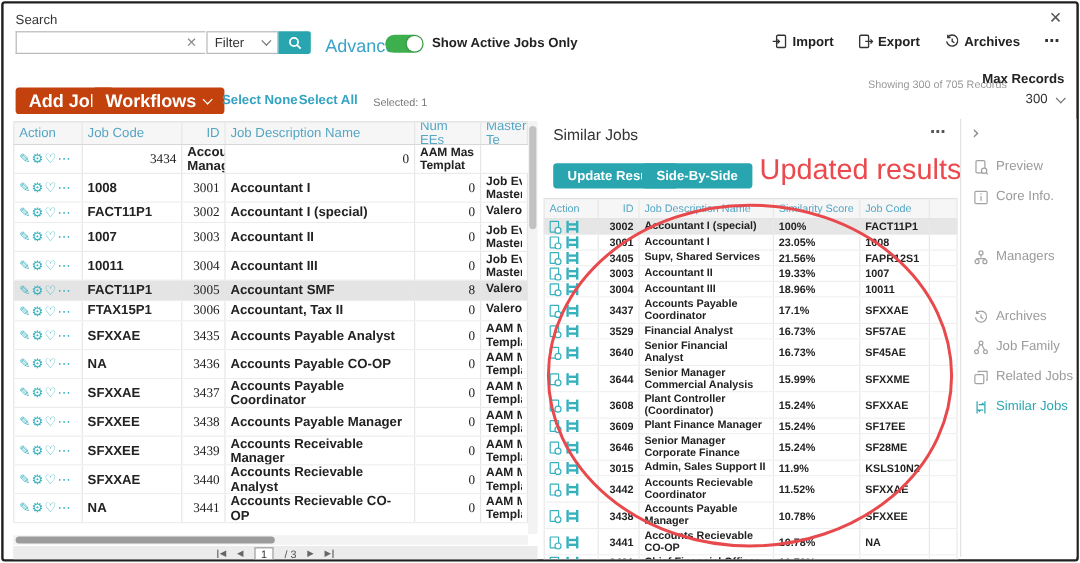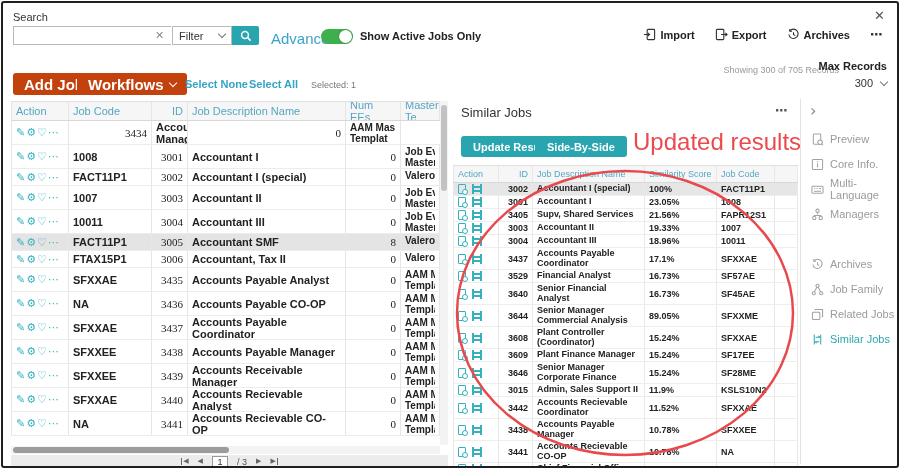--- a/index.html
+++ b/index.html
@@ -521,21 +521,21 @@
             <div class="scell">SF45AE</div>
             <div class="scell"></div>
           </div>
           <div class="srow">
             <div class="scell">
               <span class="ic-doc"></span>
               <span class="ic-cmp"></span>
             </div>
             <div class="scell num">3644</div>
             <div class="scell wrapname">Senior Manager Commercial Analysis</div>
-            <div class="scell">89.05%</div>
+            <div class="scell">15.99%</div>
             <div class="scell">SFXXME</div>
             <div class="scell"></div>
           </div>
           <div class="srow">
             <div class="scell">
               <span class="ic-doc"></span>
               <span class="ic-cmp"></span>
             </div>
             <div class="scell num">3608</div>
             <div class="scell wrapname">Plant Controller (Coordinator)</div>
@@ -641,30 +641,20 @@
       <span>Core Info.</span>
     </div>
     <div class="sb-item" style="top:28px">
       <svg width="13" height="13" viewBox="0 0 14 14">
           <rect x="2.5" y="1" width="8" height="11" rx="1"></rect>
           <circle cx="9.8" cy="10" r="2.4" fill="#fff"></circle>
           <line x1="11.5" y1="11.7" x2="13" y2="13.2"></line>
         </svg>
       <span>Preview</span>
     </div>
-    <div class="sb-item" style="top:78px">
-      <svg width="13" height="13" viewBox="0 0 14 14">
-          <rect x="1" y="3.5" width="12" height="7.5" rx="1"></rect>
-          <line x1="3.2" y1="6" x2="4.4" y2="6"></line>
-          <line x1="6" y1="6" x2="7.2" y2="6"></line>
-          <line x1="8.8" y1="6" x2="10.8" y2="6"></line>
-          <line x1="3.2" y1="9" x2="10.8" y2="9"></line>
-        </svg>
-      <span>Multi-Language</span>
-    </div>
     <div class="sb-item" style="top:103px">
       <svg width="13" height="13" viewBox="0 0 14 14">
           <circle cx="7" cy="3" r="1.8"></circle>
           <path d="M7 4.8V7M3.5 9V8h7v1"></path>
           <circle cx="3.5" cy="10.8" r="1.8"></circle>
           <circle cx="10.5" cy="10.8" r="1.8"></circle>
         </svg>
       <span>Managers</span>
     </div>
     <div class="sb-item" style="top:153px">

